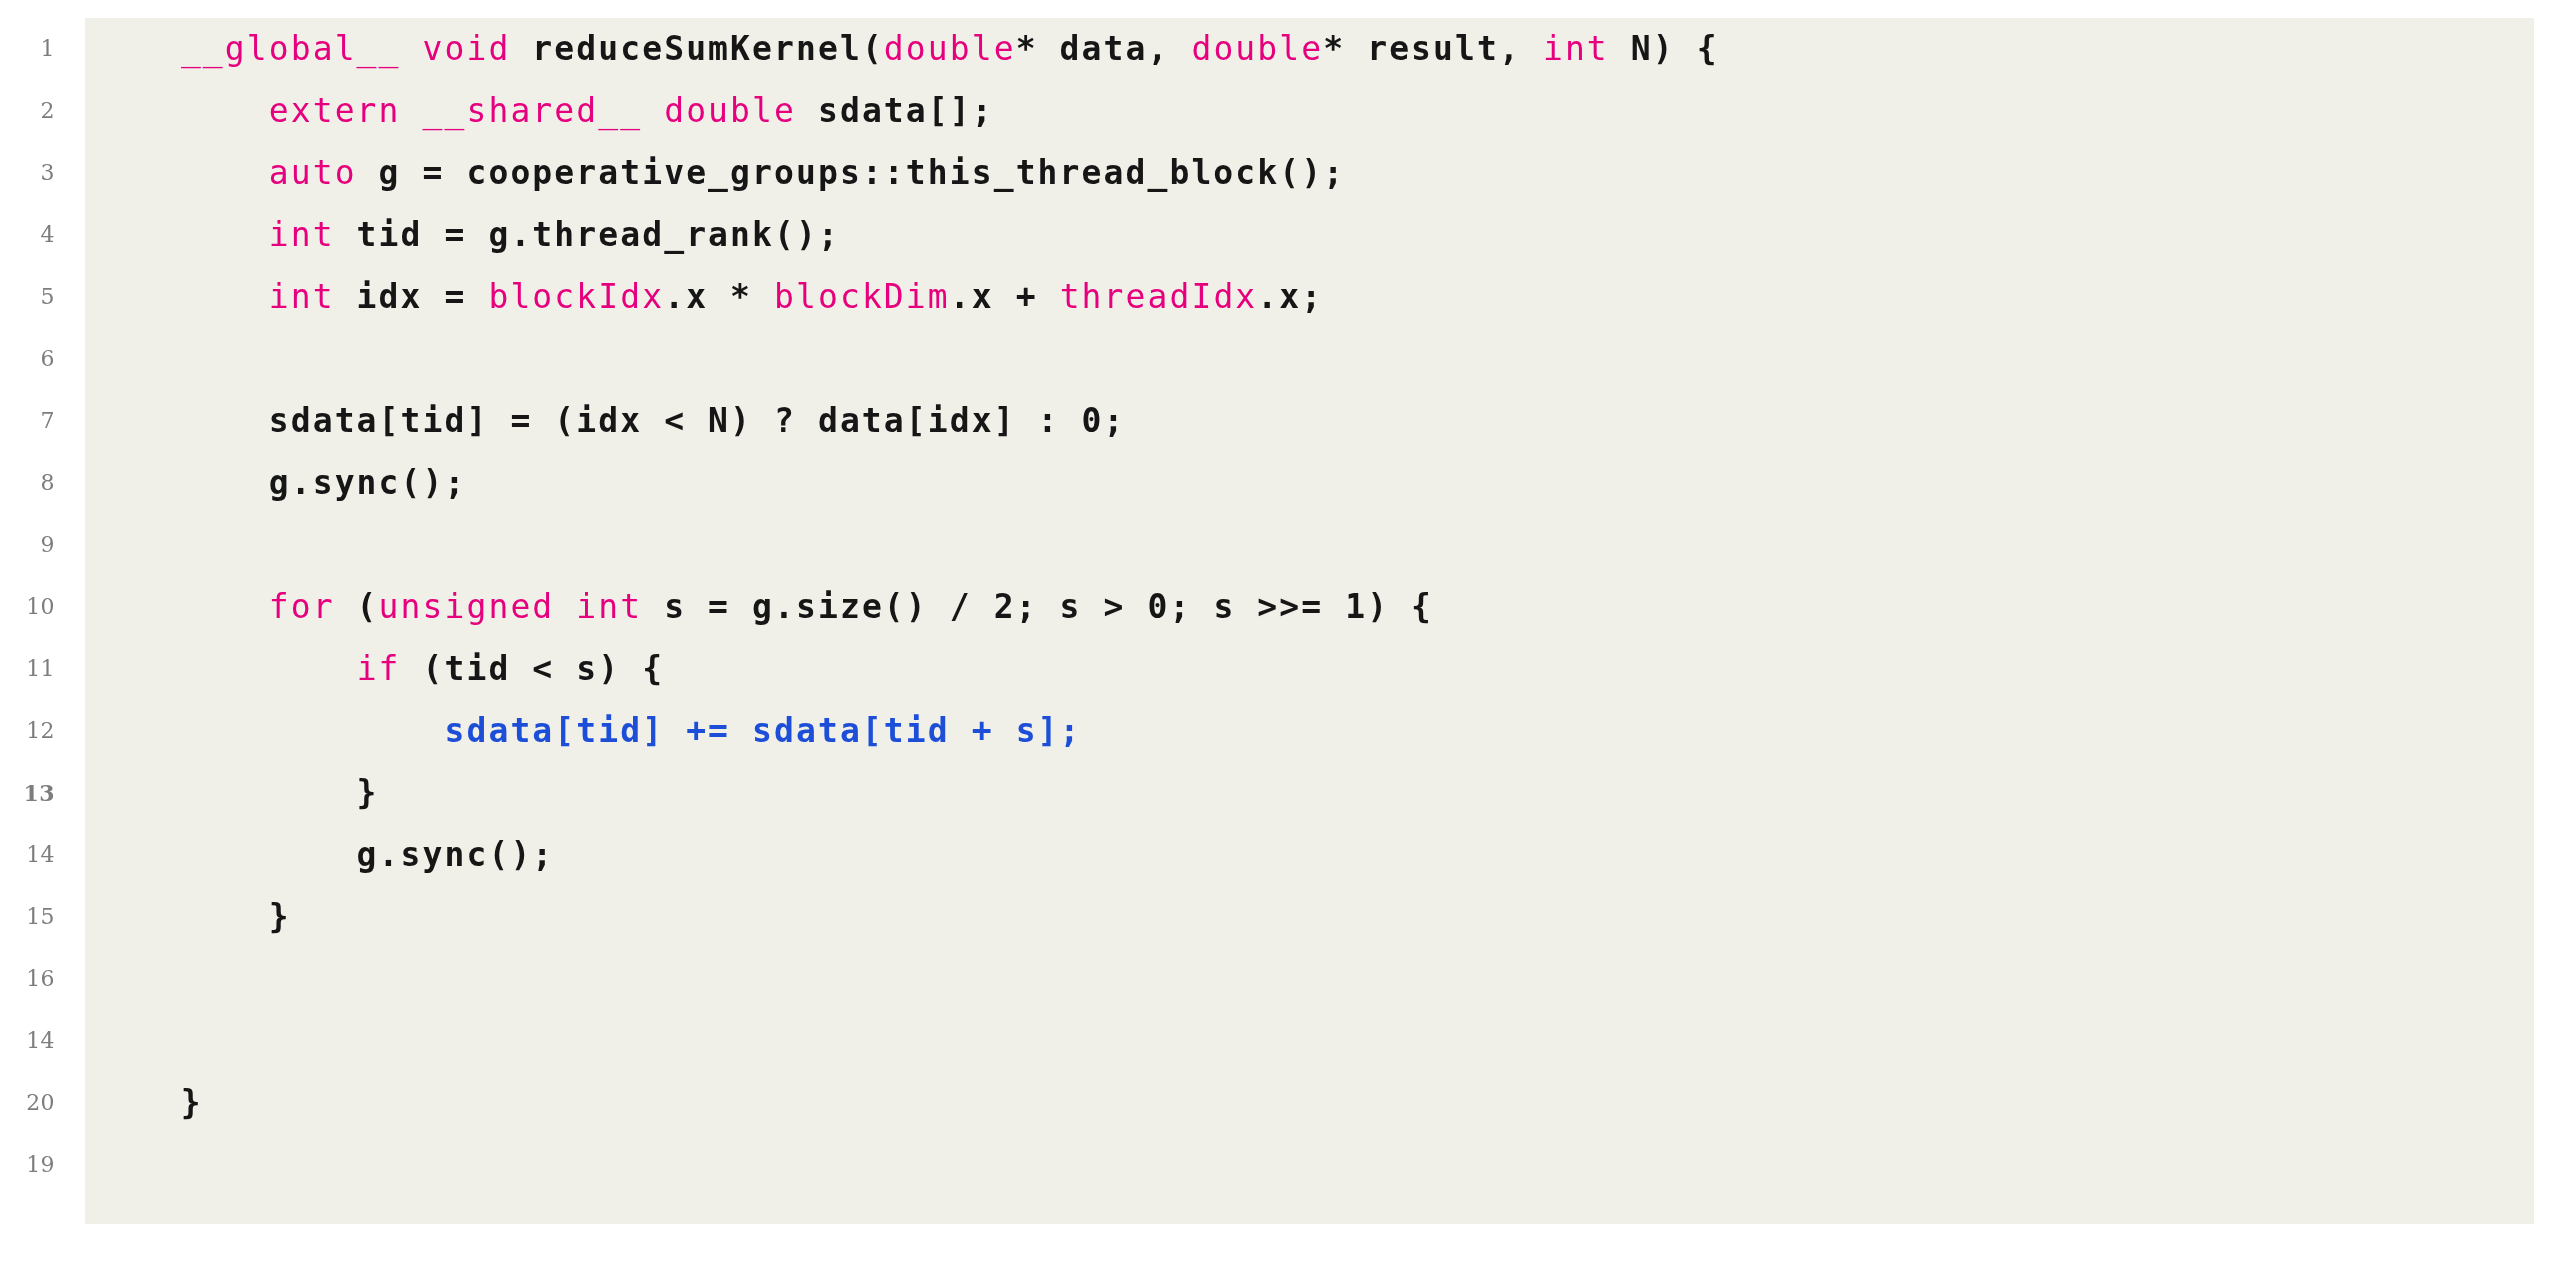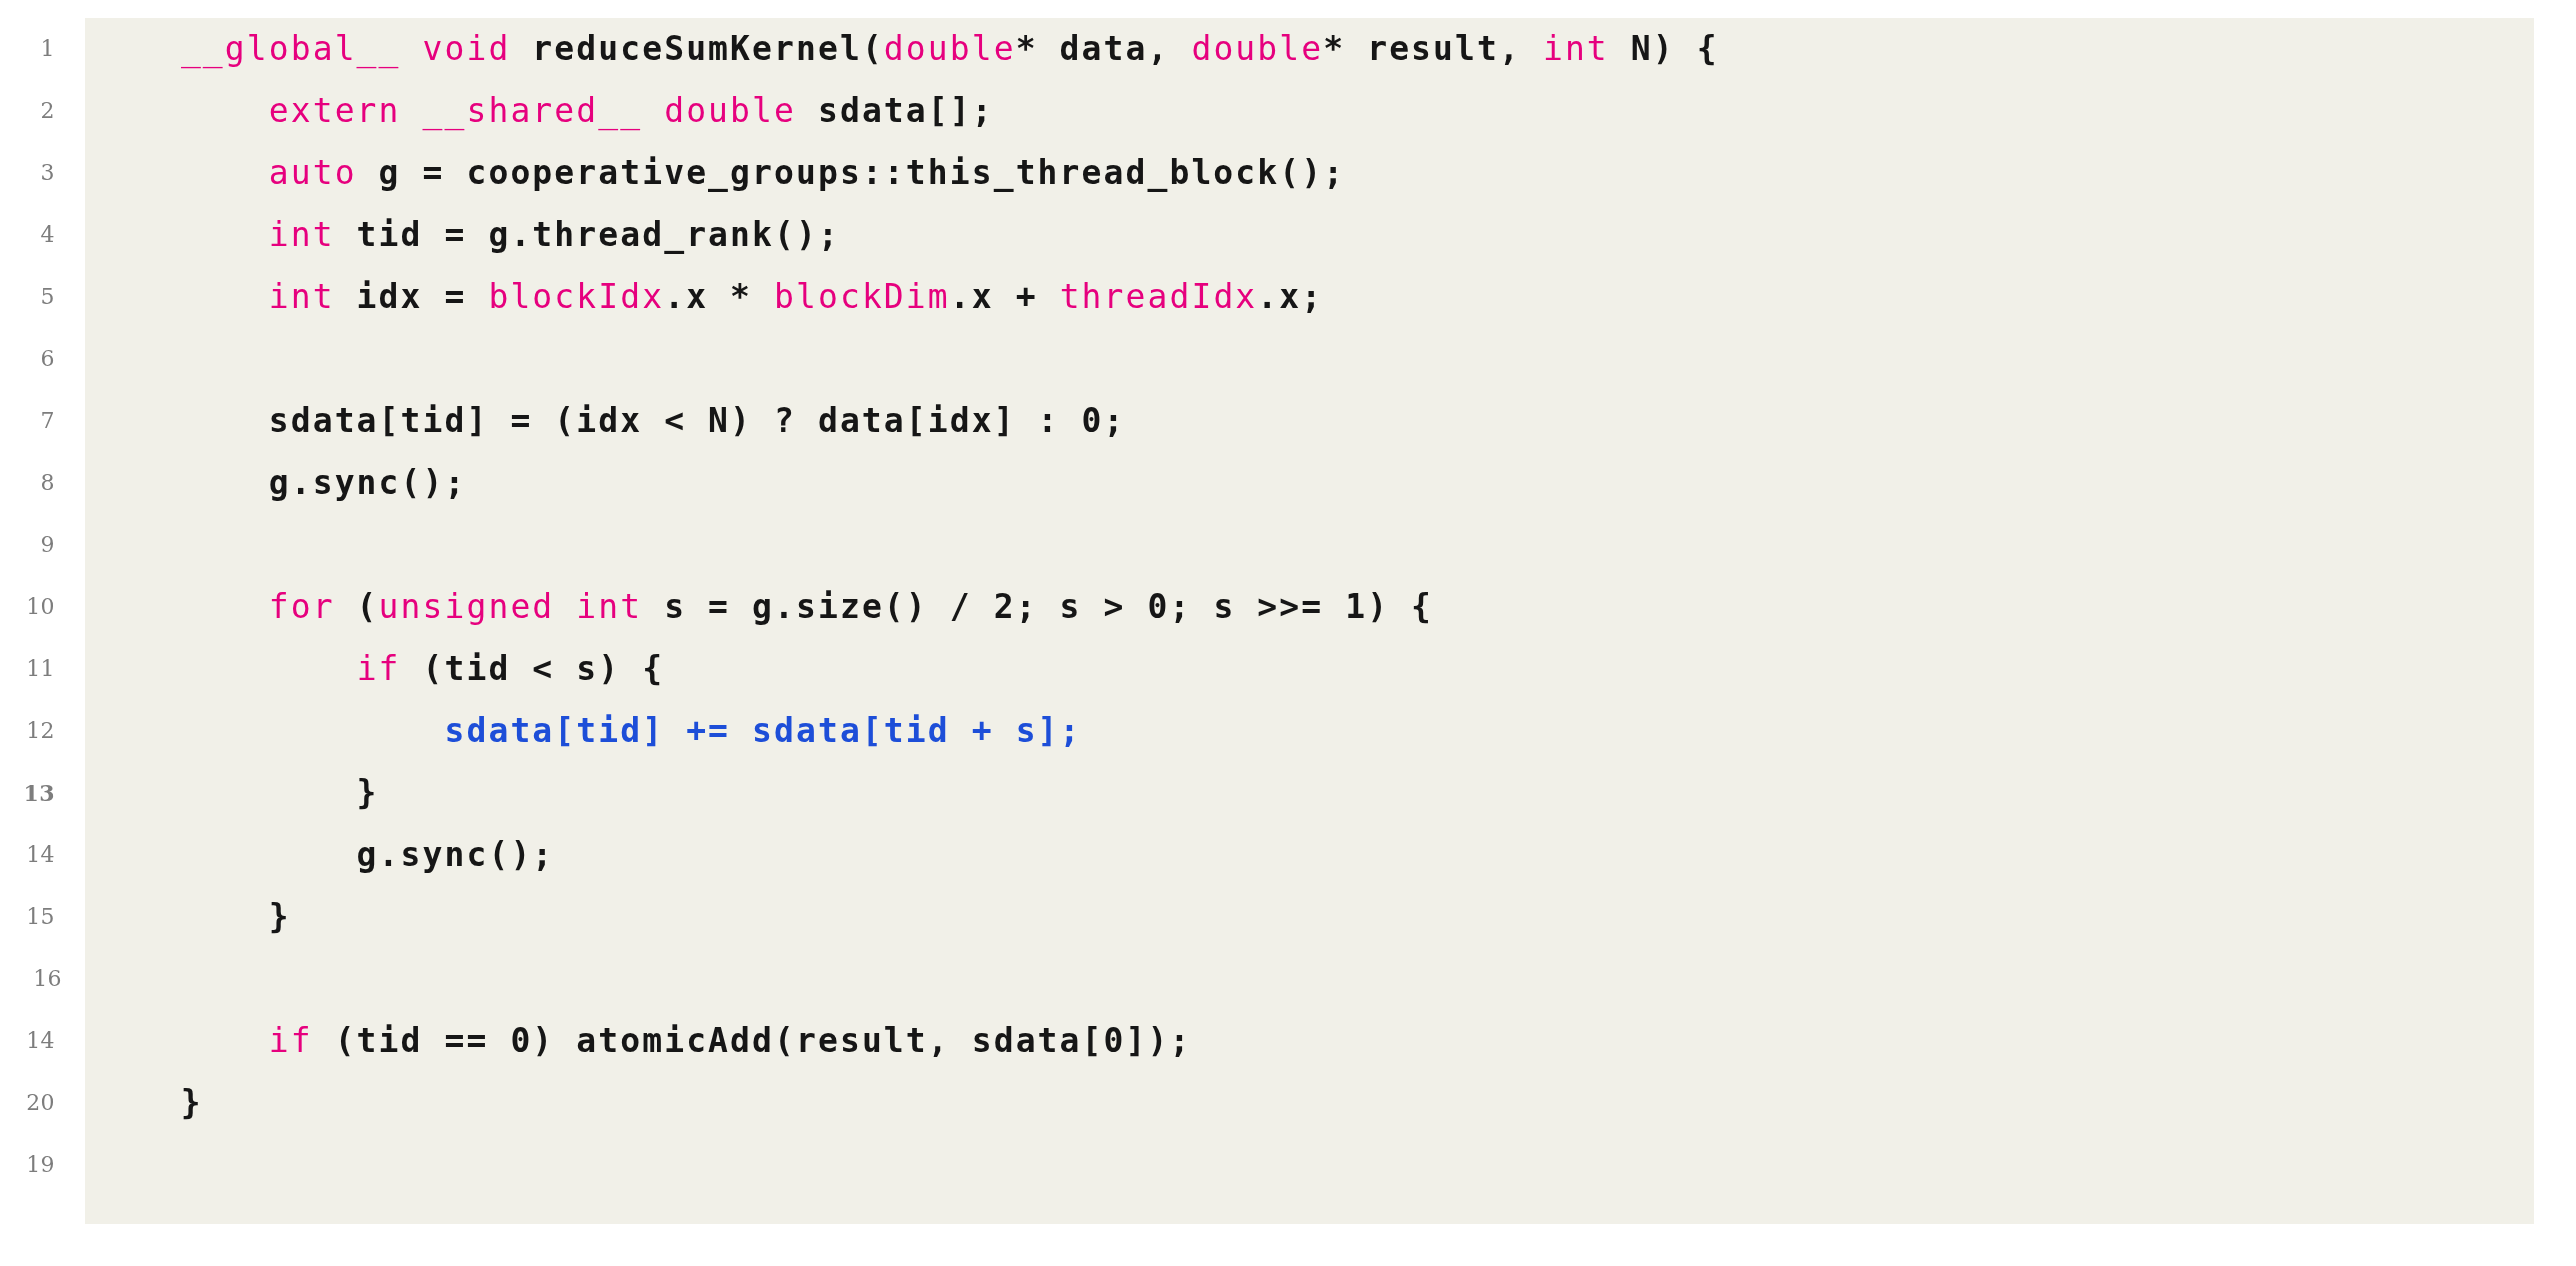--- a/index.html
+++ b/index.html
@@ -89,19 +89,19 @@
       <div class="row"><span class="lineno" style="color: rgb(125, 125, 125);">6</span><span class="code"></span></div>
       <div class="row"><span class="lineno" style="color: rgb(125, 125, 125);">7</span><span class="code"><span class="pl" style="color: rgb(22, 22, 22);">        sdata[tid] = (idx &lt; N) ? data[idx] : 0;</span></span></div>
       <div class="row"><span class="lineno" style="color: rgb(125, 125, 125);">8</span><span class="code"><span class="pl" style="color: rgb(22, 22, 22);">        g.sync();</span></span></div>
       <div class="row"><span class="lineno" style="color: rgb(125, 125, 125);">9</span><span class="code"></span></div>
       <div class="row"><span class="lineno" style="color: rgb(125, 125, 125);">10</span><span class="code"><span class="pl" style="color: rgb(22, 22, 22);">        </span><span class="kw" style="color: rgb(230, 0, 126);">for</span><span class="pl" style="color: rgb(22, 22, 22);"> (</span><span class="kw" style="color: rgb(230, 0, 126);">unsigned</span><span class="pl" style="color: rgb(22, 22, 22);"> </span><span class="kw" style="color: rgb(230, 0, 126);">int</span><span class="pl" style="color: rgb(22, 22, 22);"> s = g.size() / 2; s &gt; 0; s &gt;&gt;= 1) {</span></span></div>
       <div class="row"><span class="lineno" style="color: rgb(125, 125, 125);">11</span><span class="code"><span class="pl" style="color: rgb(22, 22, 22);">            </span><span class="kw" style="color: rgb(230, 0, 126);">if</span><span class="pl" style="color: rgb(22, 22, 22);"> (tid &lt; s) {</span></span></div>
       <div class="row"><span class="lineno" style="color: rgb(125, 125, 125);">12</span><span class="code"><span class="pl" style="color: #1d4ed8;">                sdata[tid] += sdata[tid + s];</span></span></div>
       <div class="row"><span class="lineno" style="color: rgb(125, 125, 125); font-weight: bold;">13</span><span class="code"><span class="pl" style="color: rgb(22, 22, 22);">            }</span></span></div>
       <div class="row"><span class="lineno" style="color: rgb(125, 125, 125);">14</span><span class="code"><span class="pl" style="color: rgb(22, 22, 22);">            g.sync();</span></span></div>
       <div class="row"><span class="lineno" style="color: rgb(125, 125, 125);">15</span><span class="code"><span class="pl" style="color: rgb(22, 22, 22);">        }</span></span></div>
-      <div class="row"><span class="lineno" style="color: rgb(125, 125, 125); padding-left: 7px;">16</span><span class="code"></span></div>
-      <div class="row"><span class="lineno" style="color: rgb(125, 125, 125);">14</span><span class="code"><span class="pl" style="color: rgb(22, 22, 22);">        </span><span class="kw" style="color: rgb(230, 0, 126);">if</span><span class="pl" style="color: rgb(22, 22, 22);"> (tid == 0) atomicAdd(result, sdata[0]);</span></span></div>
+      <div class="row"><span class="lineno" style="color: rgb(125, 125, 125);">16</span><span class="code"></span></div>
+      <div class="row"><span class="lineno" style="color: rgb(125, 125, 125);">14</span></div>
       <div class="row"><span class="lineno" style="color: rgb(125, 125, 125);">20</span><span class="code"><span class="pl" style="color: rgb(22, 22, 22);">    }</span></span></div>
       <div class="row"><span class="lineno" style="color: rgb(125, 125, 125);">19</span><span class="code"></span></div>
     </div>
 </div>
 
 
 </body></html>

